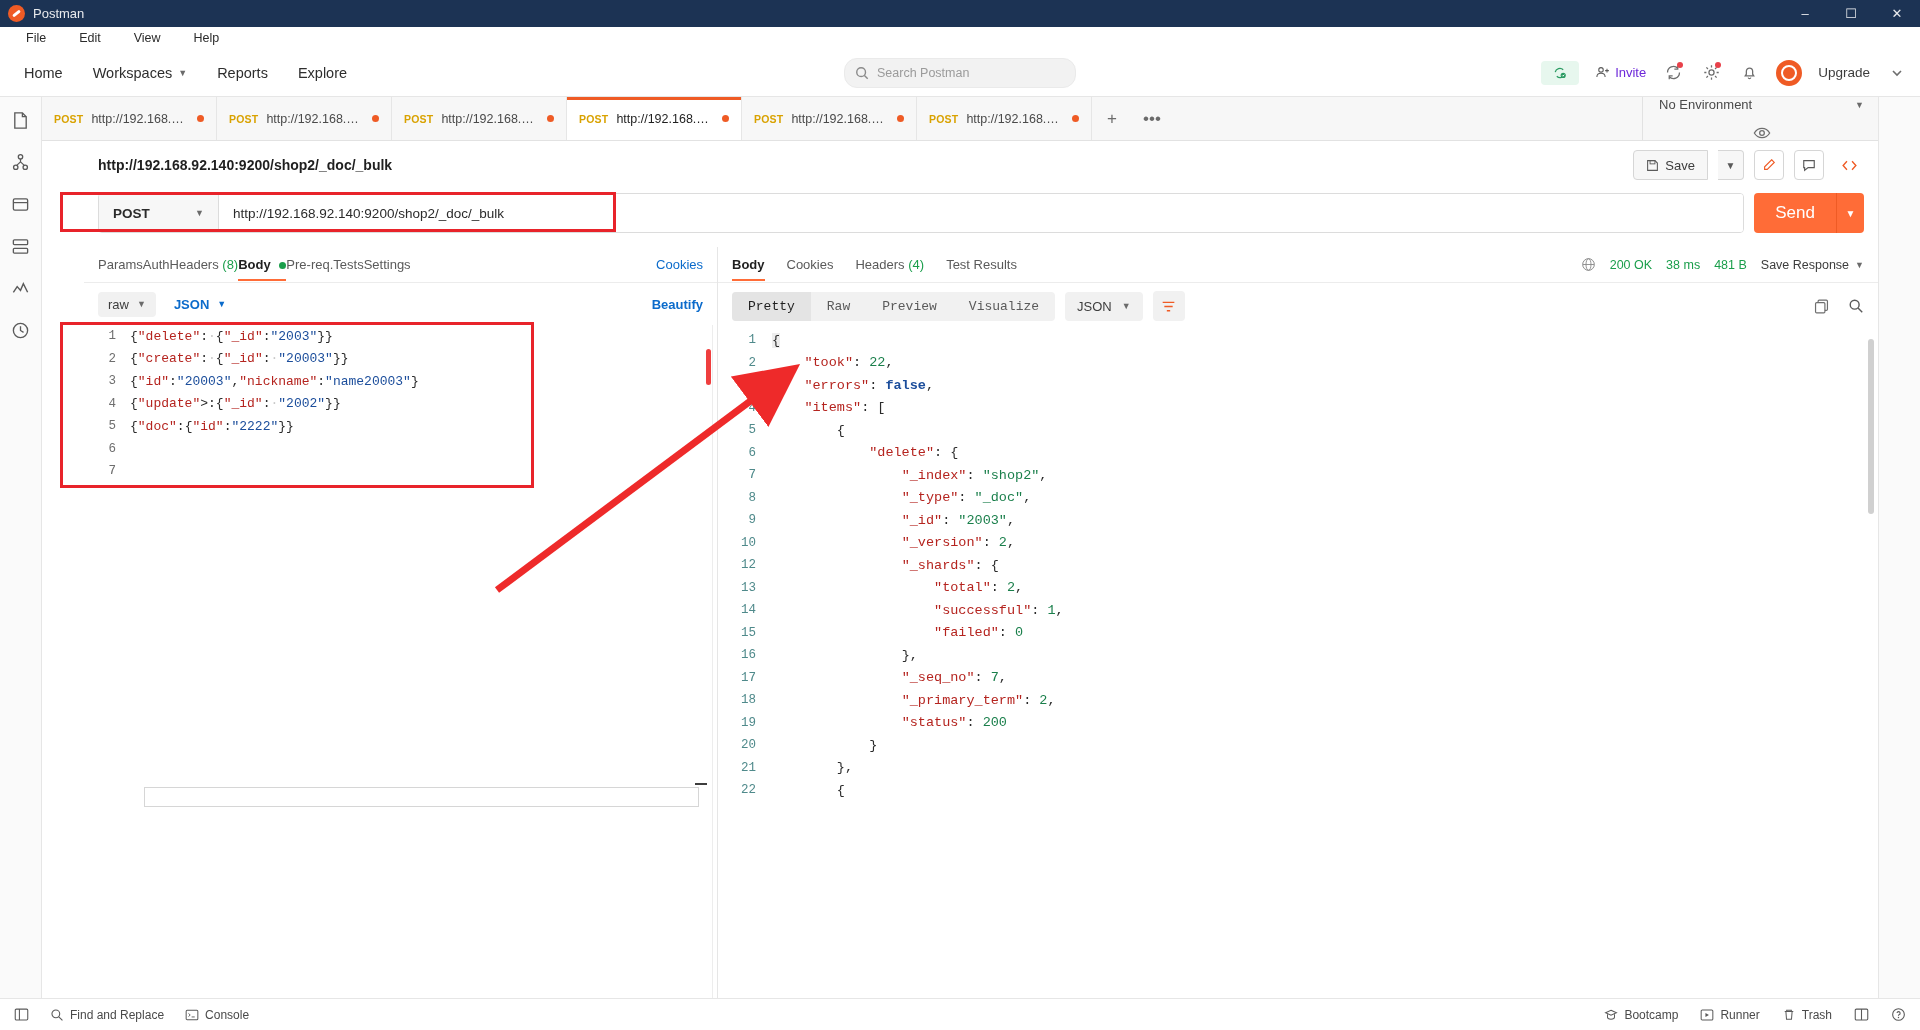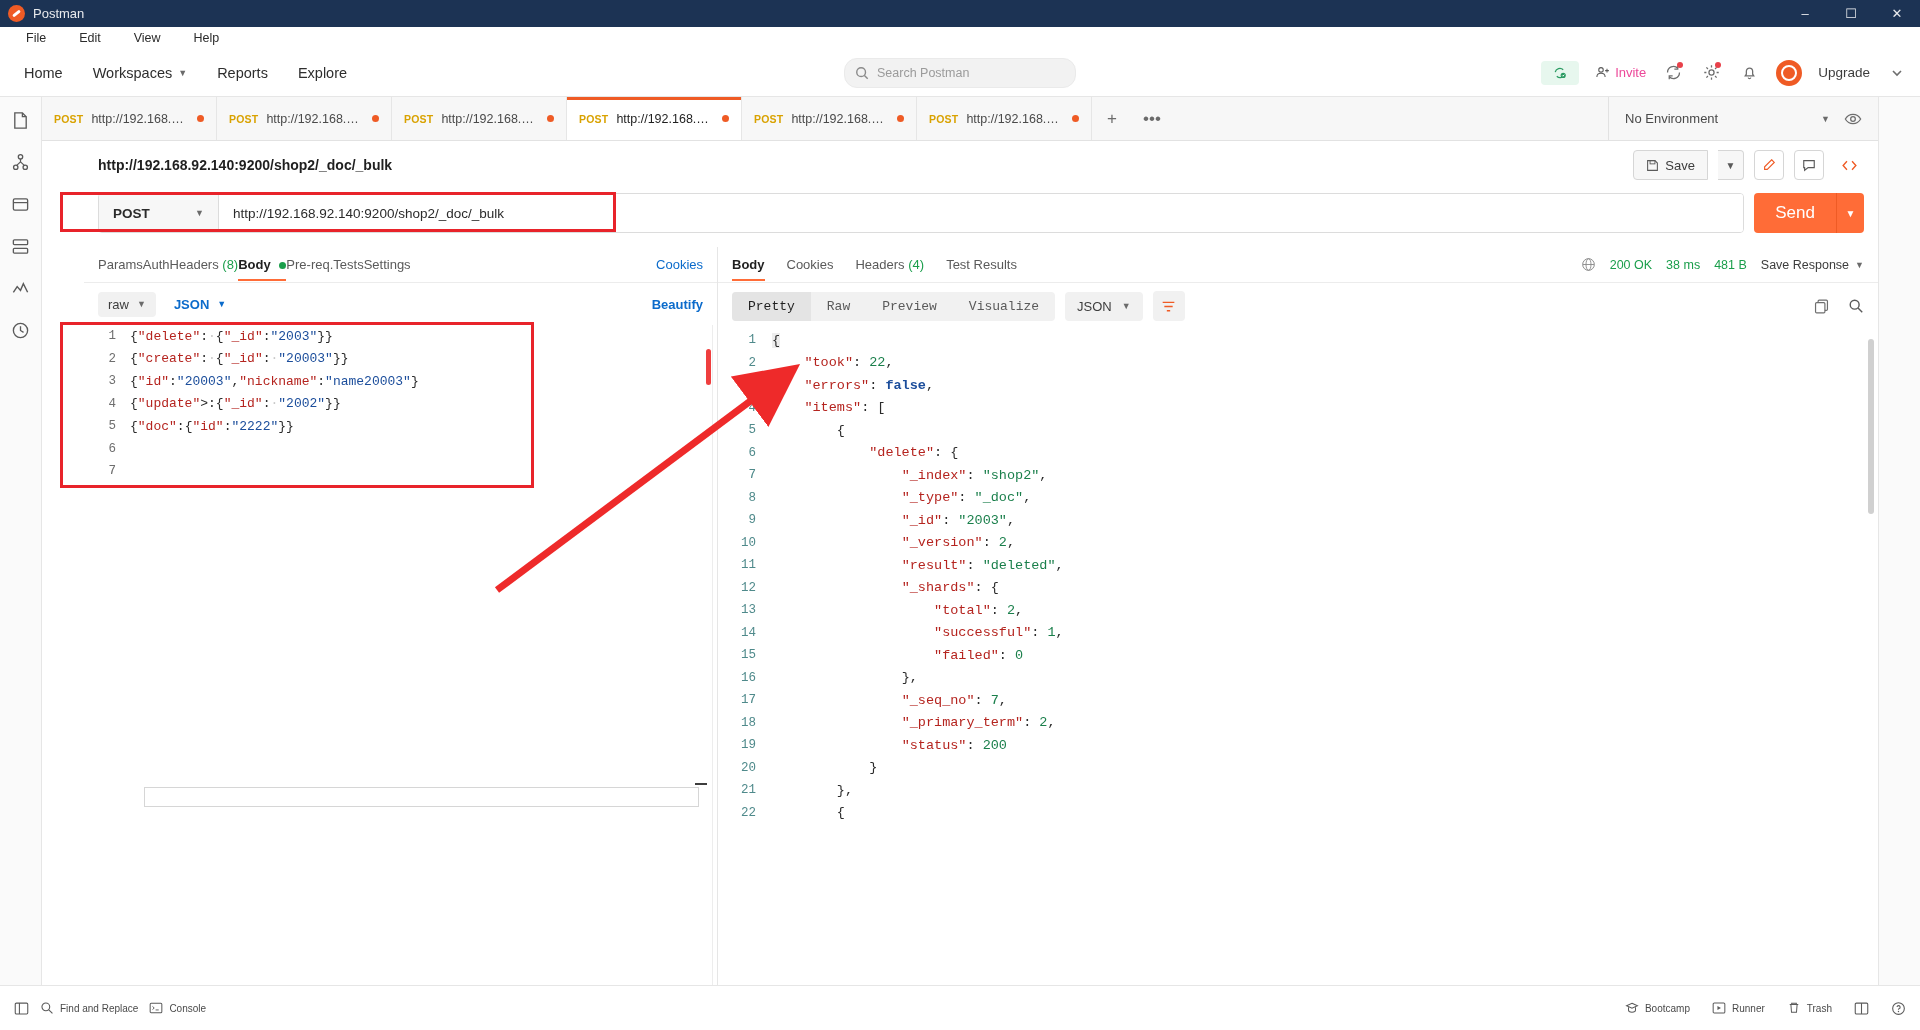--- a/index.html
+++ b/index.html
@@ -59,21 +59,21 @@
   }
   .dot-red {
     position: absolute; top: 0px; right: 1px; width: 6px; height: 6px;
     border-radius: 50%; background: #e8414a;
   }
   .sync-pill {
     width: 38px; height: 24px; background: #e7f7ee; border-radius: 4px;
     display: flex; align-items: center; justify-content: center; color: #2b9b62;
   }
   .invite {
-    display: flex; align-items: center; gap: 5px; font-size: 13px; color: #ec4899;
+    display: flex; align-items: center; gap: 5px; font-size: 13px; color: #6d28d9;
     cursor: pointer;
   }
   .avatar {
     width: 26px; height: 26px; border-radius: 50%; background: #ef5b25;
     border: 2px solid #ef5b25; position: relative;
   }
   .avatar::after {
     content: ""; position: absolute; inset: 3px; border-radius: 50%;
     border: 2px solid #fff;
   }
@@ -105,21 +105,21 @@
     color: #4a4a4a; white-space: nowrap; overflow: hidden; text-overflow: ellipsis; flex: 1;
   }
   .rtab.active .tname { color: #1f1f1f; }
   .unsaved { width: 7px; height: 7px; border-radius: 50%; background: #ef5b25; flex: none; }
   .tab-plus, .tab-more {
     display: flex; align-items: center; justify-content: center; width: 40px;
     color: #6b6b6b; font-size: 17px; cursor: pointer;
   }
   .envbar {
     margin-left: auto; display: flex; align-items: center; gap: 12px; padding-right: 14px;
-    border-left: 1px solid #e2e2e2; padding-left: 16px;
+    border-left: 1px solid #e2e2e2; padding-left: 16px; flex-direction: column;
   }
   .envsel {
     width: 205px; display: flex; align-items: center; justify-content: space-between;
     font-size: 13px; color: #4a4a4a; cursor: pointer;
   }
   
   .reqtitle {
     height: 48px; display: flex; align-items: center; padding: 0 14px 0 56px;
     background: #fff; position: relative;
   }
@@ -283,23 +283,23 @@
   .brace-hl { background: #ededed; }
   
   .arrow-svg { position: absolute; left: 0; top: 0; pointer-events: none; z-index: 40; }
   
   .edgerail {
     width: 42px; border-left: 1px solid #e6e6e6; background: #fafafa;
     display: flex; flex-direction: column; align-items: center; padding-top: 14px; gap: 20px;
   }
   
   .statusbar {
-    position: absolute; left: 0; bottom: 0; width: 1920px; height: 45px;
+    position: absolute; left: 0; bottom: 0; width: 1920px; height: 32px;
     background: #fff; border-top: 1px solid #e6e6e6; display: flex; align-items: center;
-    padding: 0 14px; font-size: 10px; color: #4a4a4a; gap: 11px;
+    padding: 0 14px; font-size: 12px; color: #4a4a4a; gap: 21px;
   }
   .sb-item { display: flex; align-items: center; gap: 6px; cursor: pointer; }
   .sb-right { margin-left: auto; display: flex; align-items: center; gap: 22px; }
   svg { display: block; }
 </style>
 </head>
 <body>
 
 <div class="titlebar">
   <div class="pm-logo"></div>
@@ -689,24 +689,20 @@
               <span class="rno">8</span>
               <span class="rtext">                <span class="rk">"_type"</span><span class="rp">: </span><span class="rs">"_doc"</span><span class="rp">,</span></span>
             </div>
           <div class="rline">
               <span class="rno">9</span>
               <span class="rtext">                <span class="rk">"_id"</span><span class="rp">: </span><span class="rs">"2003"</span><span class="rp">,</span></span>
             </div>
           <div class="rline">
               <span class="rno">10</span>
               <span class="rtext">                <span class="rk">"_version"</span><span class="rp">: </span><span class="rn">2</span><span class="rp">,</span></span>
-            </div>
-          <div class="rline">
-              <span class="rno">11</span>
-              <span class="rtext">                <span class="rk">"result"</span><span class="rp">: </span><span class="rs">"deleted"</span><span class="rp">,</span></span>
             </div>
           <div class="rline">
               <span class="rno">12</span>
               <span class="rtext">                <span class="rk">"_shards"</span><span class="rp">: {</span></span>
             </div>
           <div class="rline">
               <span class="rno">13</span>
               <span class="rtext">                    <span class="rk">"total"</span><span class="rp">: </span><span class="rn">2</span><span class="rp">,</span></span>
             </div>
           <div class="rline">

